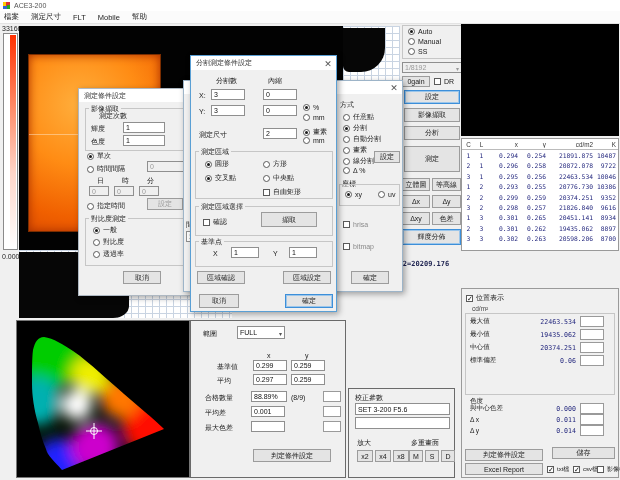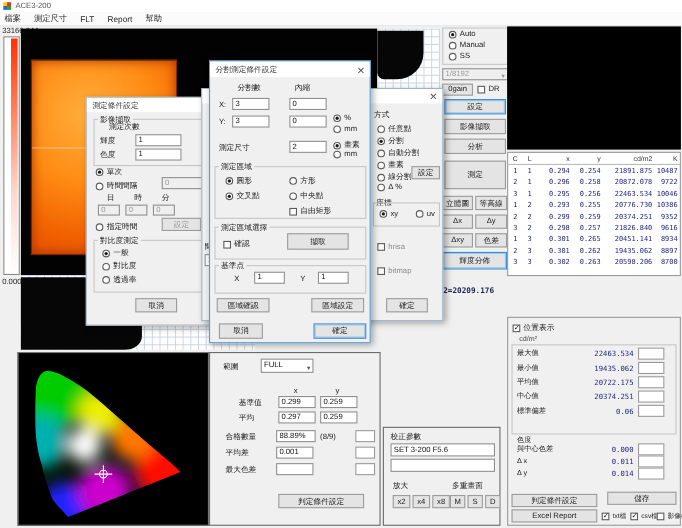--- a/index.html
+++ b/index.html
@@ -54,21 +54,21 @@
 
   <div class="abs" style="left:0;top:0;width:620px;height:11px;background:#fff;">
     <span class="abs" style="left:3px;top:2px;width:7px;height:7px;background:conic-gradient(#d33 0 25%,#2a2 0 50%,#36c 0 75%,#fc0 0);"></span>
     <span class="t7" style="left:14px;top:2px;color:#555;">ACE3-200</span>
   </div>
 
   <div class="abs" style="left:0;top:11px;width:620px;height:13px;background:#fbfbfb;border-bottom:1px solid #e3e3e3;display:flex;align-items:center;padding-left:4px;box-sizing:border-box;">
     <span class="menu-item">檔案</span>
     <span class="menu-item">測定尺寸</span>
     <span class="menu-item">FLT</span>
-    <span class="menu-item">Report</span>
+    <span class="menu-item">Mobile</span>
     <span class="menu-item">幫助</span>
   </div>
 
   <span class="t7" style="left:2px;top:25px;color:#222;">33166.844</span>
   <div class="abs" style="left:3px;top:33px;width:15px;height:217px;background:#fff;border:1px solid #8a8a8a;box-sizing:border-box;">
     <div class="abs" style="right:1px;top:1px;width:6px;bottom:1px;background:linear-gradient(#ff3000,#ff8d6b 35%,#ffd6c9 65%,#ffffff);"></div>
   </div>
   <span class="t7" style="left:2px;top:253px;color:#222;">0.000</span>
 
   <div class="abs" style="left:19px;top:26px;width:324px;height:224px;background:#020202;">
@@ -221,25 +221,20 @@
     <div class="grp" style="left:3px;top:24px;width:150px;height:82px;"></div>
     <div class="abs" style="left:8px;top:26px;width:142px;">
         <div class="srow">
           <span class="slabel">最大值</span>
           <span class="svalue">22463.534</span>
           <span class="sbox"></span>
         </div>
         <div class="srow">
           <span class="slabel">最小值</span>
           <span class="svalue">19435.062</span>
-          <span class="sbox"></span>
-        </div>
-        <div class="srow">
-          <span class="slabel">平均值</span>
-          <span class="svalue">20722.175</span>
           <span class="sbox"></span>
         </div>
         <div class="srow">
           <span class="slabel">中心值</span>
           <span class="svalue">20374.251</span>
           <span class="sbox"></span>
         </div>
         <div class="srow">
           <span class="slabel">標準偏差</span>
           <span class="svalue">0.06</span>

